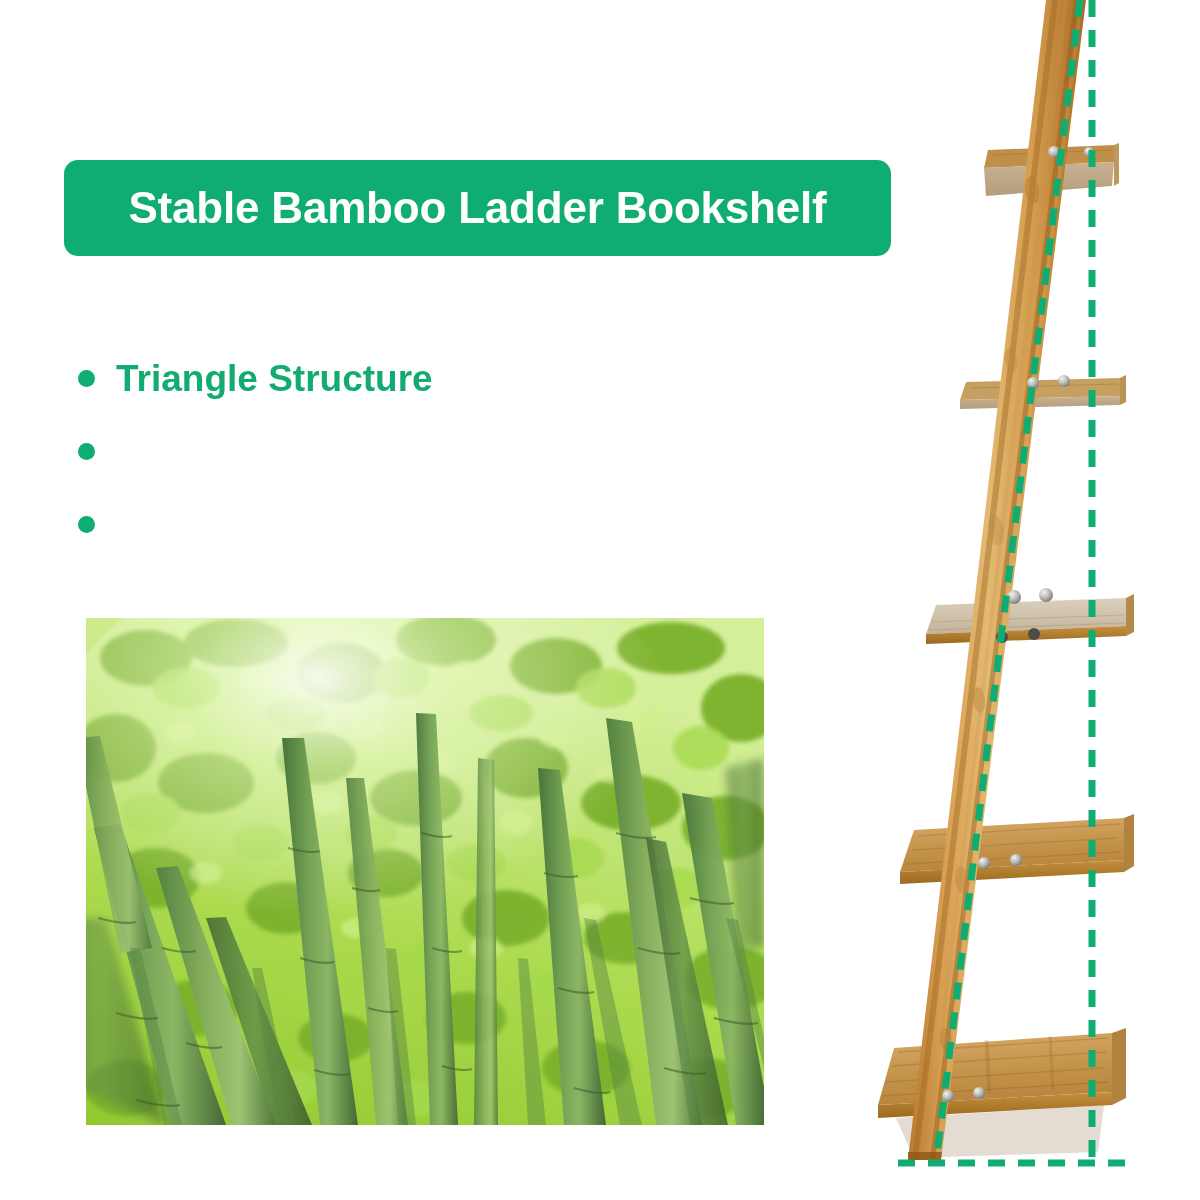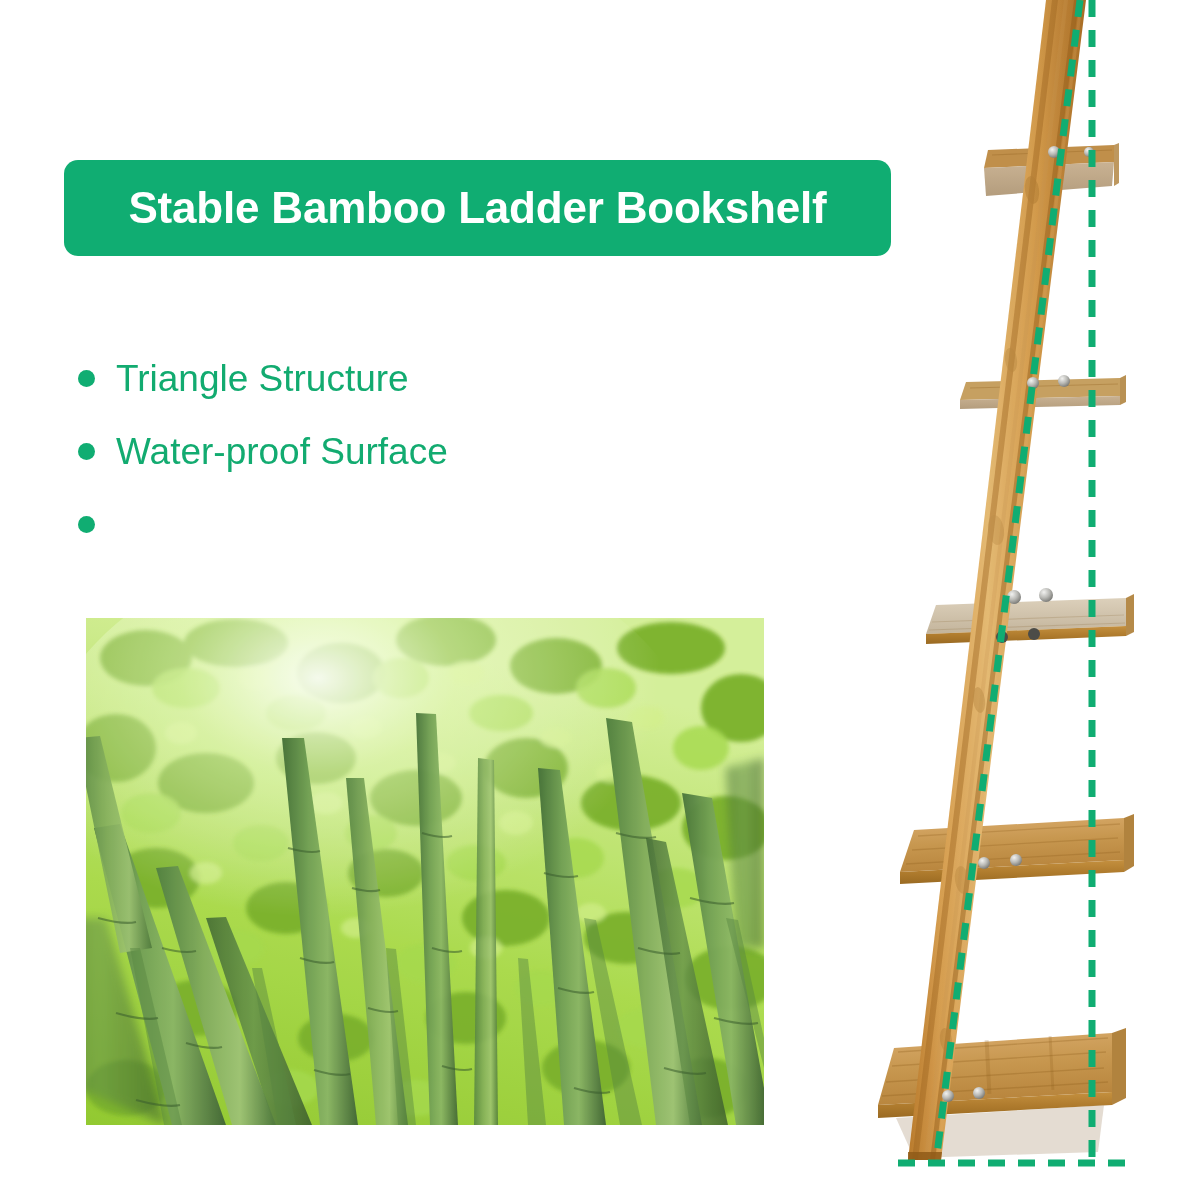--- a/index.html
+++ b/index.html
@@ -44,21 +44,21 @@
   .bullet-dot{
     width:17px;height:17px;
     border-radius:50%;
     background:#10ad72;
     flex:0 0 auto;
     margin-right:21px;
   }
   .feature-label{
     color:#12ab70;
     font-size:37px;
-    font-weight:normal;
+    font-weight:bold;
     white-space:nowrap;
     font-family:"Liberation Sans", sans-serif;
   }
 
   
   #forest-photo{
     position:absolute;
     left:70px;top:618px;
     width:678px;height:507px;
     overflow:hidden;
@@ -85,21 +85,20 @@
 
   <div id="feature-list">
 
     <div class="feature-item">
       <span class="bullet-dot"></span>
       <span class="feature-label">Triangle Structure</span>
     </div>
 
     <div class="feature-item">
       <span class="bullet-dot"></span>
-      <span class="feature-label">Water-proof Surface</span>
     </div>
 
     <div class="feature-item">
       <span class="bullet-dot"></span>
     </div>
 
   </div>
 
   <div id="forest-photo">
     <svg viewBox="0 0 678 507" preserveAspectRatio="none">

